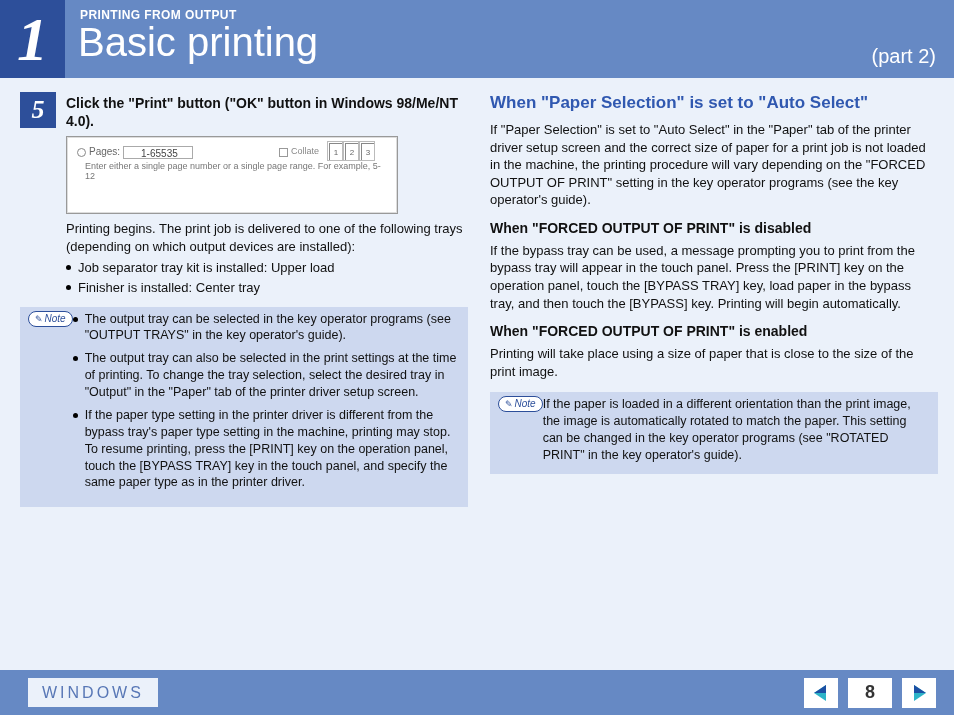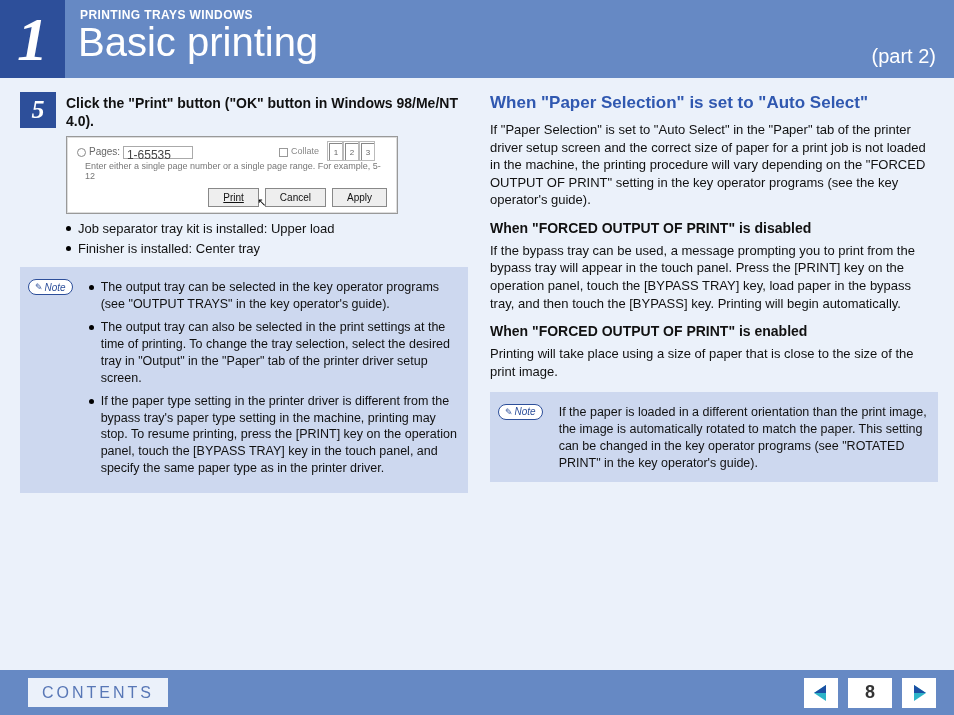--- a/index.html
+++ b/index.html
@@ -87,21 +87,21 @@
     background:#fff;
     border:1px solid #999;
     position:relative;
     box-shadow: 0 0 0 1px #ddd inset;
   }
   .dialog-img .rows {
     position:absolute; left:10px; top:8px; right:10px;
     font-size:10px; color:#666;
   }
   .dialog-img .radio { display:inline-block; width:9px; height:9px; border:1px solid #888; border-radius:50%; margin-right:3px; vertical-align:middle; }
-  .dialog-img .field { display:inline-block; border:1px solid #aaa; background:#fff; width:70px; height:13px; vertical-align:middle; font-size:12px; padding-left:3px; color:#444; }
+  .dialog-img .field { display:inline-block; border:1px solid #aaa; background:#fff; width:70px; height:13px; vertical-align:middle; font-size:10px; padding-left:3px; color:#444;text-align:center; }
   .dialog-img .hint { font-size:9px; color:#777; margin-top:3px; line-height:1.1;padding-left:8px; }
   .dialog-img .collate-icon {
     position:absolute; right:22px; top:6px; display:flex; gap:2px;
   }
   .dialog-img .page {
     width:14px; height:18px; border:1px solid #888; background:#fff;
     font-size:8px; line-height:18px; text-align:center; color:#666;
     position:relative;
   }
   .dialog-img .page::after{
@@ -126,22 +126,22 @@
   .bullets { margin-left: 46px; }
   .bullets li { list-style:none; position:relative; padding-left:12px; margin:2px 0; }
   .bullets li::before{
     content:""; position:absolute; left:0; top:6px;
     width:5px; height:5px; border-radius:50%; background:#000;
   }
 
   .note-box {
     background:#cdd8ef;
     margin:10px 0 0 0;
-    padding:12px 10px 10px 8px;
-    display:flex; gap:16px;
+    padding:4px 10px 10px 8px;
+    display:flex; gap:0;
     font-size:12.5px; line-height:1.35;
   }
   .note-pill {
     border:1px solid #2d4f9a; border-radius:12px;
     background:#fff; color:#2d4f9a;
     font-size:10px; font-style:italic;
     padding:1px 6px;
     height:16px;
     align-self:flex-start;
     display:flex; align-items:center; gap:2px;
@@ -188,21 +188,21 @@
   }
   .arrow svg { display:block; }
 </style>
 </head>
 <body>
 
 <div class="page-bg">
 
   <div class="header">
     <div class="chapter-num">1</div>
-    <div class="header-kicker">PRINTING TRAYS WINDOWS</div>
+    <div class="header-kicker">PRINTING FROM OUTPUT</div>
     <div class="header-title">Basic printing</div>
     <div class="header-part">(part 2)</div>
   </div>
 
   <div class="content">
 
     <div class="col col-left">
       <div class="step">
         <div class="step-num">5</div>
         <div class="step-title">Click the "Print" button ("OK" button in Windows 98/Me/NT 4.0).</div>
@@ -213,30 +213,23 @@
           <span class="radio"></span><span>Pages:</span>
           <span class="field">1-65535</span>
           <div class="hint">Enter either a single page number or a single page range. For example, 5-12</div>
         </div>
         <div class="collate-label"><span class="cb"></span><span>Collate</span></div>
         <div class="collate-icon">
           <div class="page">1</div>
           <div class="page">2</div>
           <div class="page">3</div>
         </div>
-        <div class="btnrow">
-          <div class="btn primary">
-            <span>Print</span>
-            <span class="cursor">↖</span>
-          </div>
-          <div class="btn">Cancel</div>
-          <div class="btn">Apply</div>
-        </div>
-      </div>
-
+      </div>
+
+      <p class="body-text">Printing begins. The print job is delivered to one of the following trays (depending on which output devices are installed):</p>
       <ul class="bullets">
         <li>Job separator tray kit is installed: Upper load</li>
         <li>Finisher is installed: Center tray</li>
       </ul>
 
       <div class="note-box">
         <span class="note-pill">
             <span>Note</span>
           </span>
         <ul class="note-list">
@@ -260,21 +253,21 @@
       <div class="note-box" style="margin-top:12px">
         <span class="note-pill">
             <span>Note</span>
           </span>
         <div>If the paper is loaded in a different orientation than the print image, the image is automatically rotated to match the paper. This setting can be changed in the key operator programs (see "ROTATED PRINT" in the key operator's guide).</div>
       </div>
     </div>
   </div>
 
   <div class="footer">
-    <div class="contents-btn">CONTENTS</div>
+    <div class="contents-btn">WINDOWS</div>
     <div class="pager">
       <div class="arrow">
         <svg width="20" height="20" viewBox="0 0 20 20">
           <polygon points="15,2 3,10 15,18" fill="#2db3c8"></polygon>
           <polygon points="15,2 3,10 15,10" fill="#1b4fa3"></polygon>
         </svg>
       </div>
       <div class="pg-num">8</div>
       <div class="arrow">
         <svg width="20" height="20" viewBox="0 0 20 20">

